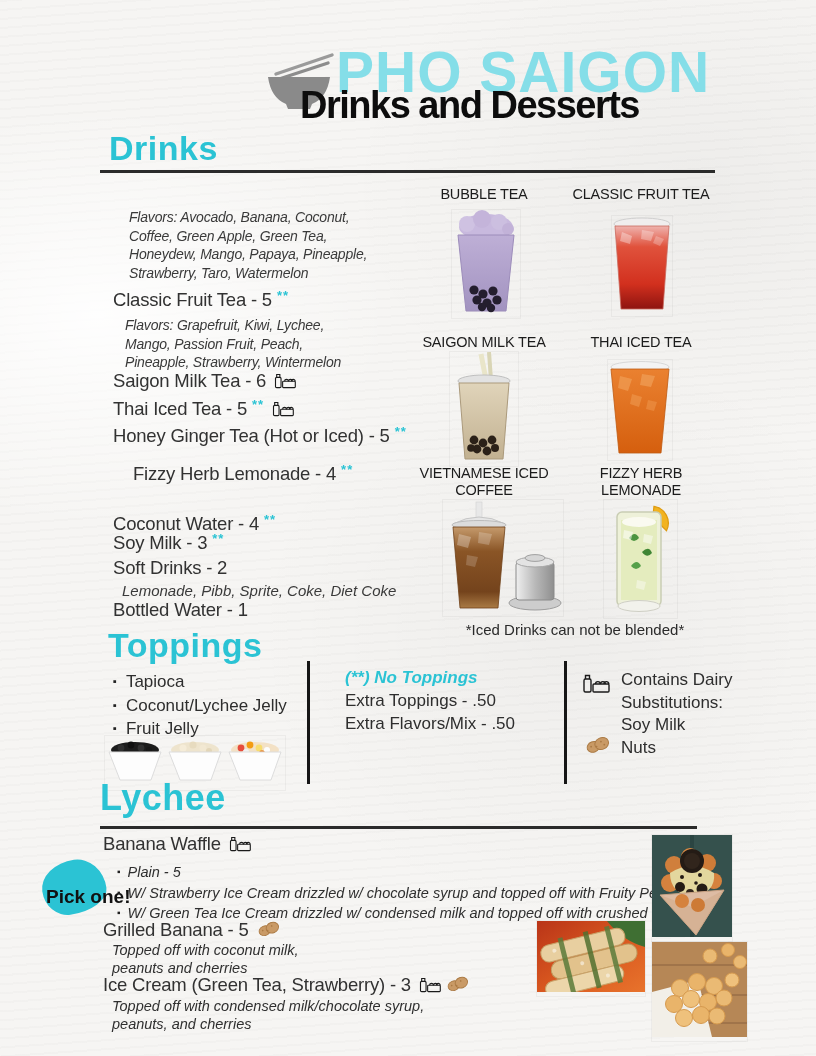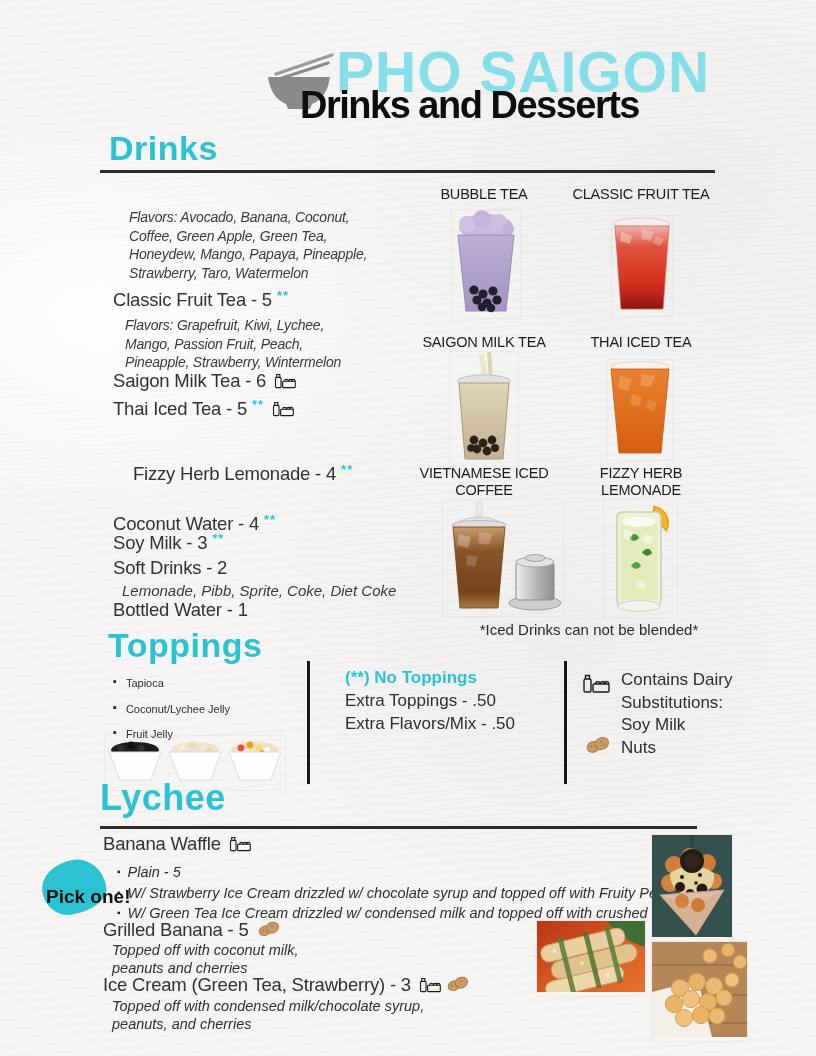--- a/index.html
+++ b/index.html
@@ -17,24 +17,24 @@
   .sechead{font-weight:800;color:#2bc3d4;line-height:1;letter-spacing:.5px;}
   .rule{background:#2b2b2b;height:2.5px;}
   .vdiv{background:#161616;width:3px;}
   .dname{font-size:18.5px;color:#323232;letter-spacing:-.2px;white-space:nowrap;}
   .flav{font-size:14px;font-style:italic;color:#3a3a3a;line-height:18.5px;letter-spacing:-.2px;}
   .subline{font-size:15px;font-style:italic;color:#3a3a3a;white-space:nowrap;}
   .mk{color:#2bc3d4;font-weight:700;font-size:13px;vertical-align:6px;letter-spacing:1px;margin-left:5px;}
   .icn{display:inline-block;vertical-align:-3px;margin-left:7px;}
   .glabel{font-size:14.5px;color:#1c1c1c;text-align:center;line-height:17px;letter-spacing:-.2px;}
   .gnote{font-size:15px;color:#2a2a2a;text-align:center;}
-  .tpitem{font-size:11px;color:#2e2e2e;line-height:23.5px;}
+  .tpitem{font-size:17px;color:#2e2e2e;line-height:23.5px;}
   .blt::before{content:"▪";font-size:11px;margin-right:9px;vertical-align:2px;color:#222;}
   .bltsm::before{content:"▪";font-size:10px;margin-right:7px;vertical-align:2px;color:#222;}
-  .notop{font-size:17px;font-weight:700;color:#2bc3d4;white-space:nowrap;}
+  .notop{font-size:17px;font-weight:700;font-style:italic;color:#2bc3d4;white-space:nowrap;}
   .extra{font-size:17px;color:#2e2e2e;white-space:nowrap;}
   .legtxt{font-size:17px;color:#2e2e2e;line-height:22.5px;}
   .dessopt{font-size:14.5px;font-style:italic;color:#2f2f2f;line-height:19.5px;white-space:nowrap;}
   .dessdesc{font-size:14.5px;font-style:italic;color:#2f2f2f;line-height:18px;}
   .blob{background:#2bc3d4;border-radius:58% 46% 64% 40% / 52% 62% 42% 52%;transform:rotate(-8deg);}
   .pickone{font-weight:700;font-size:19px;color:#111;white-space:nowrap;}
   .photo{box-shadow:0 0 0 1px rgba(0,0,0,.04);}
 </style>
 </head>
 <body>
@@ -76,20 +76,23 @@
     <span>Thai Iced Tea - 5</span><span class="mk">**</span><span class="icn"><svg width="24" height="19" viewBox="0 0 30 24" fill="none" stroke="#1a1a1a" stroke-width="1.4">
           <path d="M4.5,8 v-3.5 h4 v3.5"></path>
           <rect x="3" y="8" width="7" height="13" rx="1.5"></rect>
           <rect x="12" y="13" width="16" height="8" rx="1"></rect>
           <path d="M14.5,13 a2.4,2.4 0 0 1 4.8,0"></path>
           <path d="M19.5,13 a2.4,2.4 0 0 1 4.8,0"></path>
           <path d="M23,13 a2.4,2.4 0 0 1 4.8,0"></path>
         </svg></span>
   </div>
 
+  <div class="abs dname" style="left:113px;top:424px;">
+    <span>Honey Ginger Tea (Hot or Iced) - 5</span><span class="mk">**</span>
+  </div>
 
 
   <div class="abs dname" style="left:113px;top:462px;margin-left:20px;">
     <span>Fizzy Herb Lemonade - 4</span><span class="mk">**</span>
   </div>
 
   <div class="abs dname" style="left:113px;top:512px;">
     <span>Coconut Water - 4</span><span class="mk">**</span>
   </div>
 
@@ -230,21 +233,21 @@
       <path d="M25,38 q6,-8 10,0 q-5,6 -10,0 Z" fill="#4c9440"></path>
       <path d="M38,52 q7,-7 10,1 q-5,6 -10,-1 Z" fill="#3f8535"></path>
       <path d="M27,66 q6,-8 10,0 q-5,6 -10,0 Z" fill="#55a04a"></path>
       <path d="M20,30 l9,2 -2,8 -8,-2 Z" fill="#ffffff" opacity="0.5"></path>
       <path d="M40,34 l9,2 -2,8 -8,-2 Z" fill="#ffffff" opacity="0.45"></path>
       <path d="M33,80 l9,2 -2,8 -8,-2 Z" fill="#ffffff" opacity="0.4"></path>
       <ellipse cx="35" cy="106" rx="21" ry="5.5" fill="#f2f2ec" stroke="#cfcfc5"></ellipse>
     </svg>
   </span>
 
-  <div class="abs gnote" style="left:434px;top:621px;width:310px;">*Iced Drinks can not be blended*</div>
+  <div class="abs gnote" style="left:420px;top:621px;width:310px;">*Iced Drinks can not be blended*</div>
 
   <div class="abs sechead" style="left:108px;top:628px;font-size:34px;">Toppings</div>
 
   <div class="abs" style="left:113px;top:670px;">
     <div class="tpitem blt"><span>Tapioca</span></div>
     <div class="tpitem blt"><span>Coconut/Lychee Jelly</span></div>
     <div class="tpitem blt"><span>Fruit Jelly</span></div>
   </div>
 
   <span class="abs photo" style="left:105px;top:736px;">

